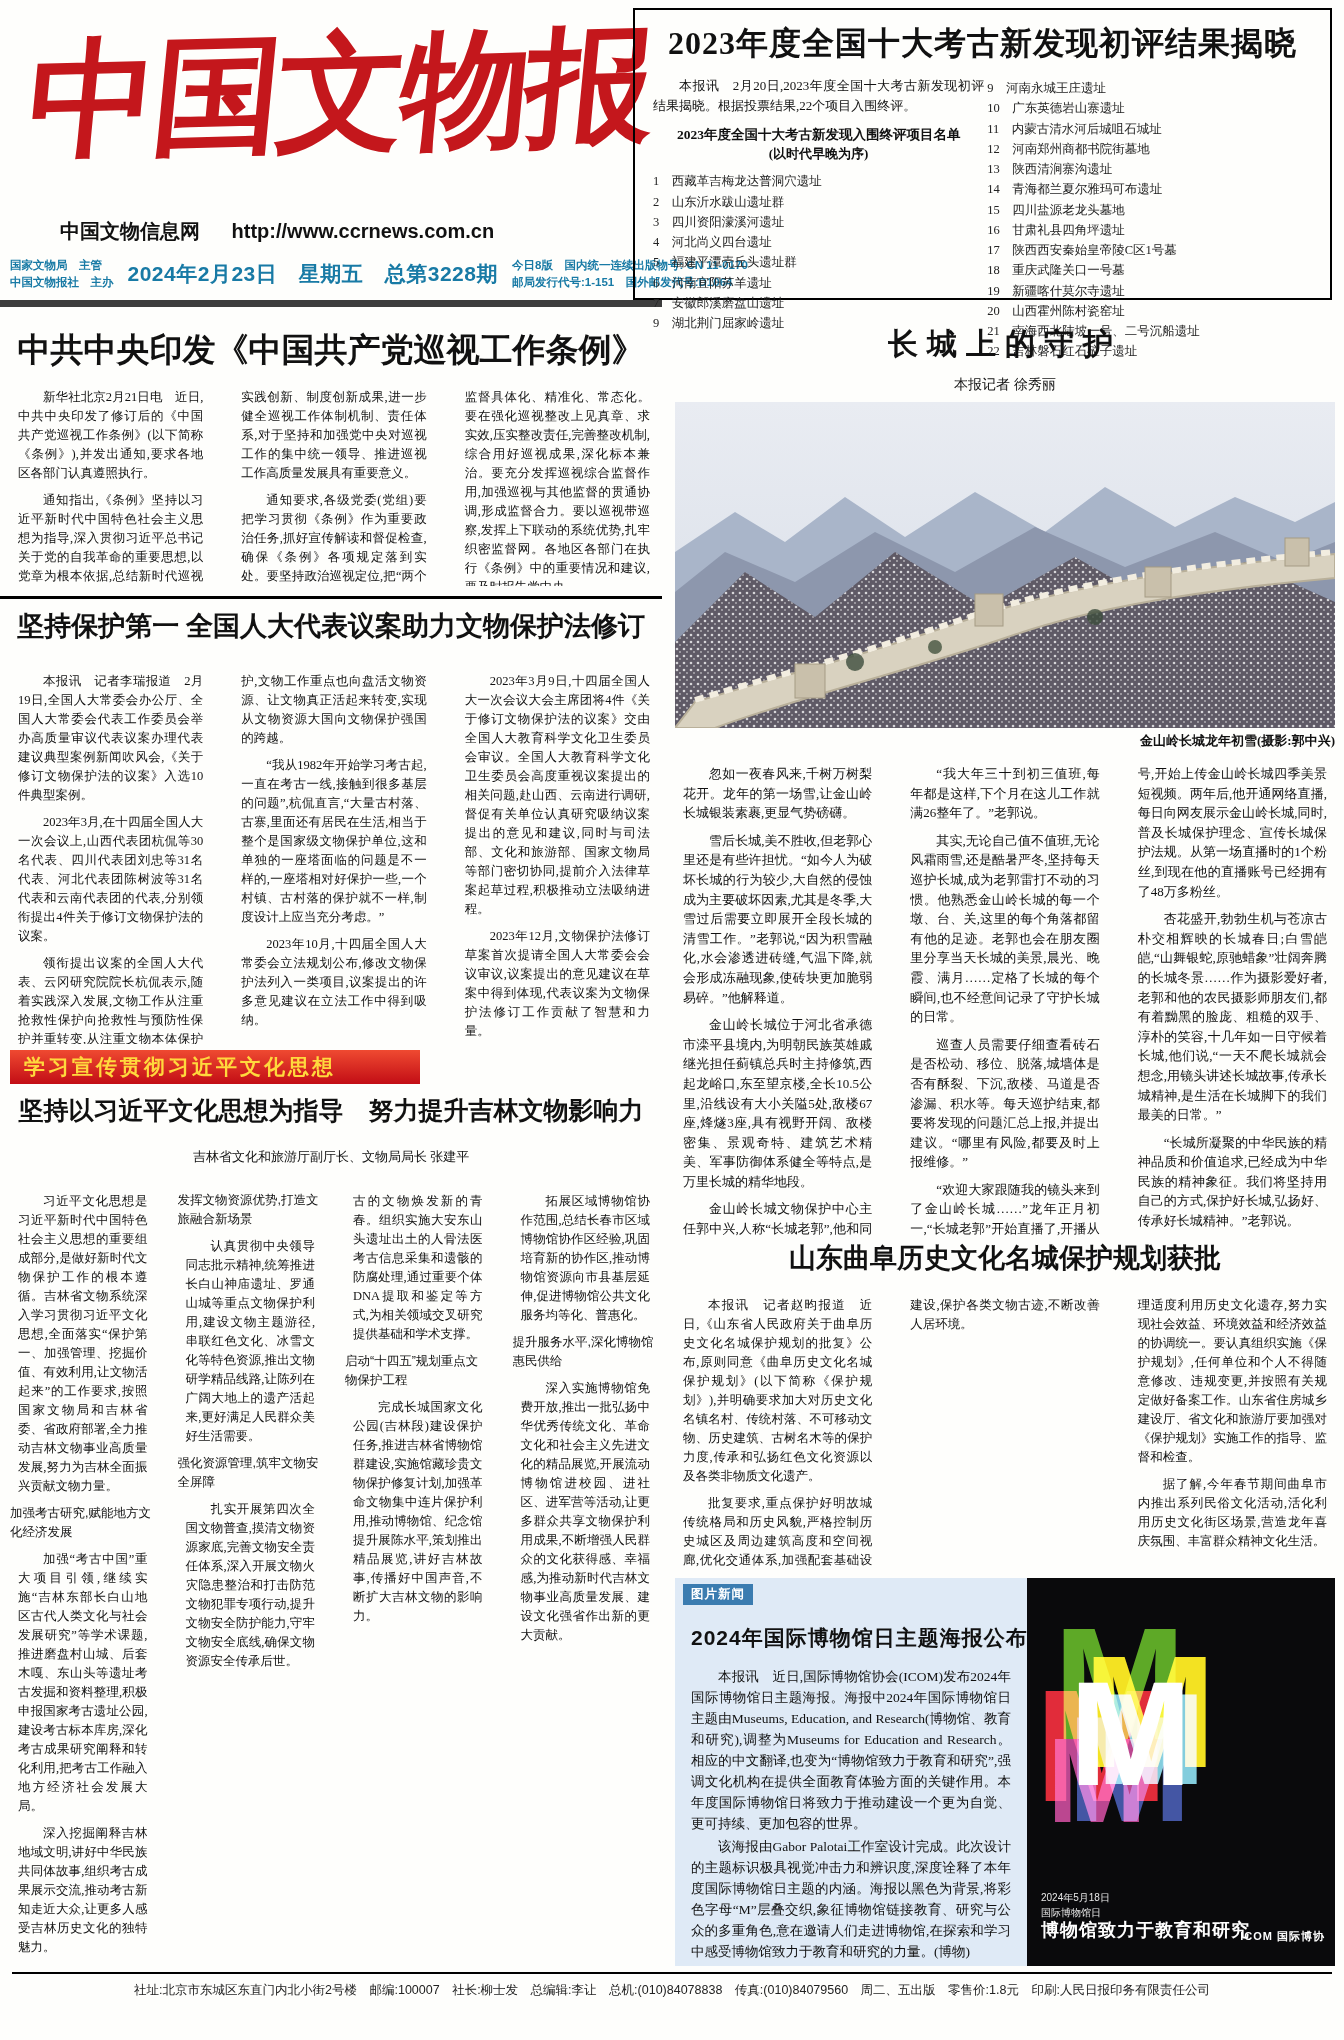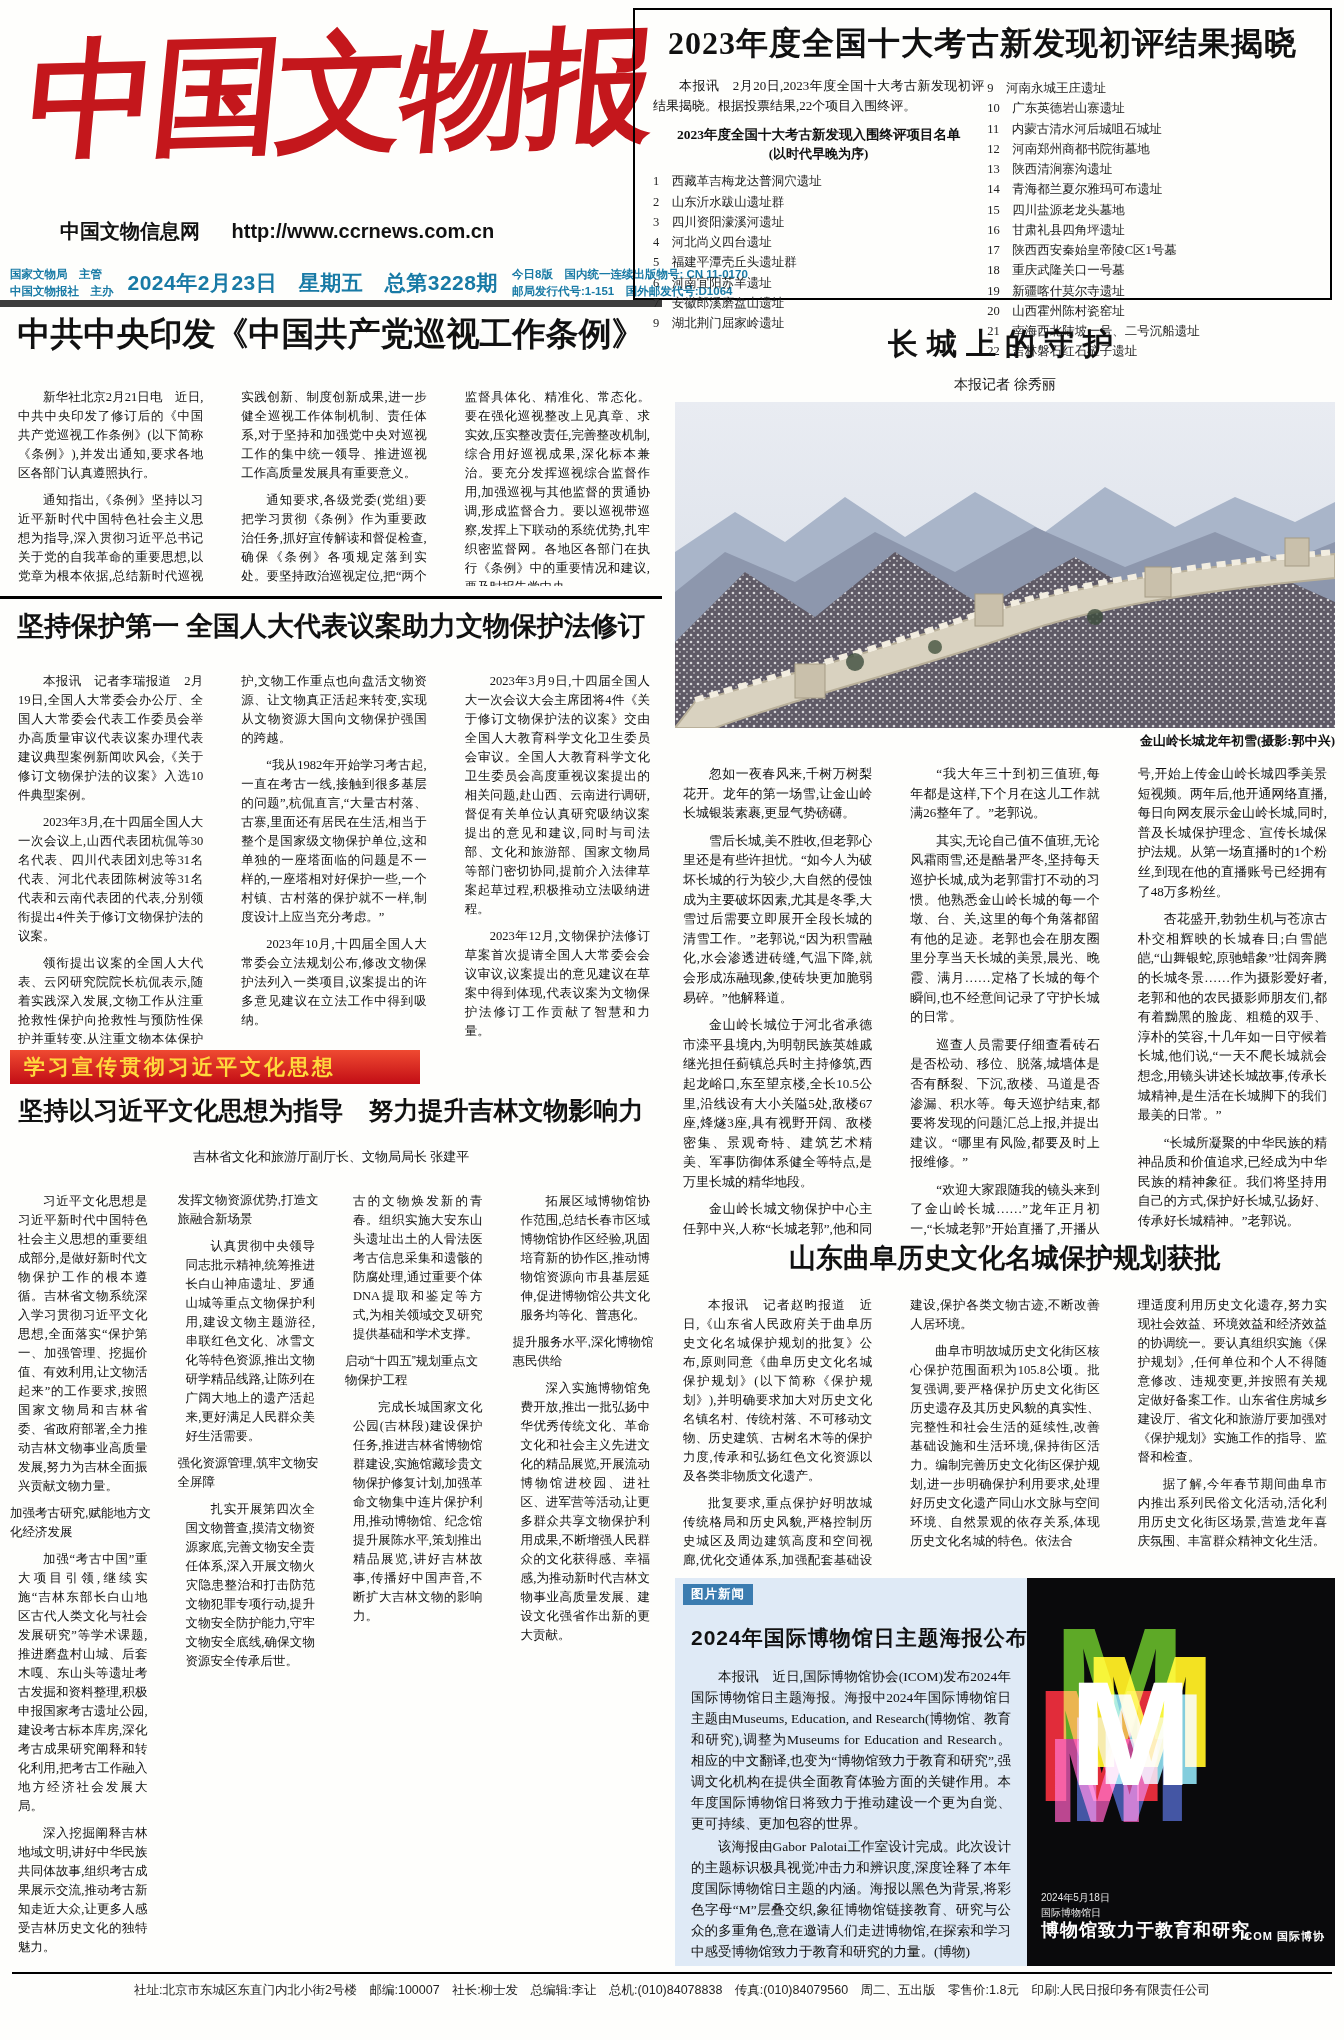--- a/index.html
+++ b/index.html
@@ -8,21 +8,21 @@
   .abs{position:absolute;}
   .nowrap{white-space:nowrap;}
   .center{text-align:center;}
   
   .brand{left:28px;top:18px;width:600px;height:190px;color:#c4171c;
          font-weight:900;font-size:128px;line-height:1.2;letter-spacing:-4px;
          transform:skewX(-7deg) rotate(-1.5deg);font-family:"Liberation Serif",serif;}
   .siteline{left:60px;top:218px;width:540px;font-size:20px;font-weight:bold;
             font-family:"Liberation Sans",sans-serif;}
   .siteline .url{margin-left:26px;}
-  .infobar{left:10px;top:261px;width:650px;height:44px;color:#187aa5;
+  .infobar{left:10px;top:252px;width:650px;height:44px;color:#187aa5;
            display:flex;align-items:center;gap:14px;font-family:"Liberation Sans",sans-serif;}
   .infobar .small2{font-size:11.5px;font-weight:bold;line-height:1.45;white-space:nowrap;}
   .infobar .date{font-size:21px;font-weight:bold;white-space:nowrap;letter-spacing:0.5px;}
   .thickrule{left:0;top:300px;width:662px;height:7px;background:#3d3d3d;}
   
   .topbox{left:633px;top:8px;width:699px;height:292px;border:2px solid #000;
           padding:10px 18px 0 18px;box-sizing:border-box;}
   .topbox h1{margin:2px 0 10px 0;font-size:32px;text-align:center;letter-spacing:1px;
              font-family:"Liberation Serif",serif;white-space:nowrap;}
   .topbox .row{display:flex;gap:3px;}
@@ -38,21 +38,21 @@
   .rule{background:#000;}
   .cols{display:flex;gap:22px;overflow:hidden;}
   .col{flex:1;overflow:hidden;}
   .para{margin:8px;text-indent:2em;text-align:justify;}
   .cont{text-indent:0;}
   .subhead{text-indent:0;font-weight:normal;font-family:"Liberation Sans",sans-serif;
            margin:7px 0 5px;text-align:left;}
   .b12{font-size:12.5px;line-height:19px;}
   .b13{font-size:13px;line-height:19.6px;}
   
-  .a1-h{left:0;top:312px;width:662px;font-size:33px;}
+  .a1-h{left:0;top:328px;width:662px;font-size:33px;}
   .a1-b{left:10px;top:380px;width:648px;height:206px;}
   .rule1{left:0;top:596px;width:662px;height:3px;}
   
   .a2-h{left:0;top:608px;width:662px;font-size:27px;font-weight:900;
         font-family:"Liberation Serif",serif;}
   .a2-b{left:10px;top:664px;width:648px;height:380px;}
   
   .banner{left:10px;top:1050px;width:410px;height:34px;
           background:linear-gradient(180deg,#ef4a31,#c20d15);
           color:#ffd93d;font-family:"Liberation Sans",sans-serif;font-weight:bold;
@@ -285,21 +285,20 @@
   </div>
 
   <div class="abs qf-h headline-sans center nowrap">山东曲阜历史文化名城保护规划获批</div>
   <div class="abs qf-b cols b12">
     <div class="col">
         <p class="para">本报讯　记者赵昀报道　近日,《山东省人民政府关于曲阜历史文化名城保护规划的批复》公布,原则同意《曲阜历史文化名城保护规划》(以下简称《保护规划》),并明确要求加大对历史文化名镇名村、传统村落、不可移动文物、历史建筑、古树名木等的保护力度,传承和弘扬红色文化资源以及各类非物质文化遗产。</p>
         <p class="para">批复要求,重点保护好明故城传统格局和历史风貌,严格控制历史城区及周边建筑高度和空间视廊,优化交通体系,加强配套基础设施</p>
       </div>
     <div class="col">
         <p class="para cont">建设,保护各类文物古迹,不断改善人居环境。</p>
-        <p class="para">曲阜市明故城历史文化街区核心保护范围面积为105.8公顷。批复强调,要严格保护历史文化街区历史遗存及其历史风貌的真实性、完整性和社会生活的延续性,改善基础设施和生活环境,保持街区活力。编制完善历史文化街区保护规划,进一步明确保护利用要求,处理好历史文化遗产同山水文脉与空间环境、自然景观的依存关系,体现历史文化名城的特色。依法合</p>
       </div>
     <div class="col">
         <p class="para cont">理适度利用历史文化遗存,努力实现社会效益、环境效益和经济效益的协调统一。要认真组织实施《保护规划》,任何单位和个人不得随意修改、违规变更,并按照有关规定做好备案工作。山东省住房城乡建设厅、省文化和旅游厅要加强对《保护规划》实施工作的指导、监督和检查。</p>
         <p class="para">据了解,今年春节期间曲阜市内推出系列民俗文化活动,活化利用历史文化街区场景,营造龙年喜庆氛围、丰富群众精神文化生活。</p>
       </div>
   </div>
 
   <div class="abs pnbox">
     <div class="pn-left">
       <div class="pn-label">图片新闻</div>

